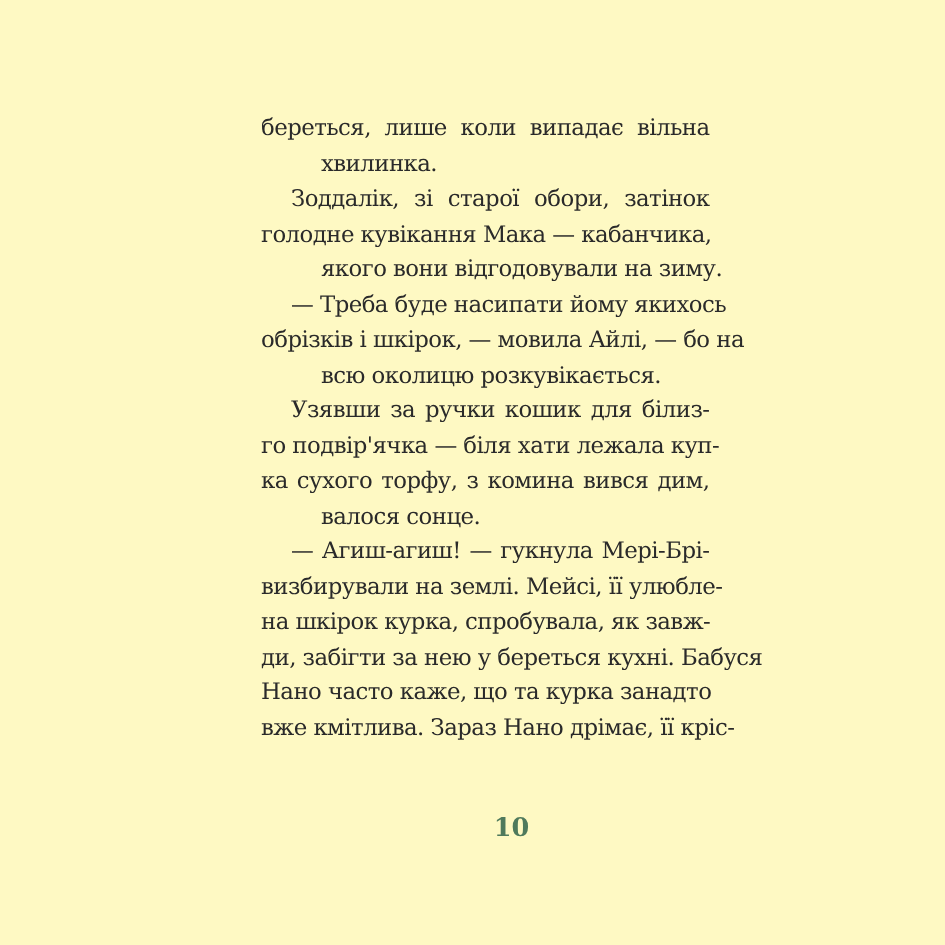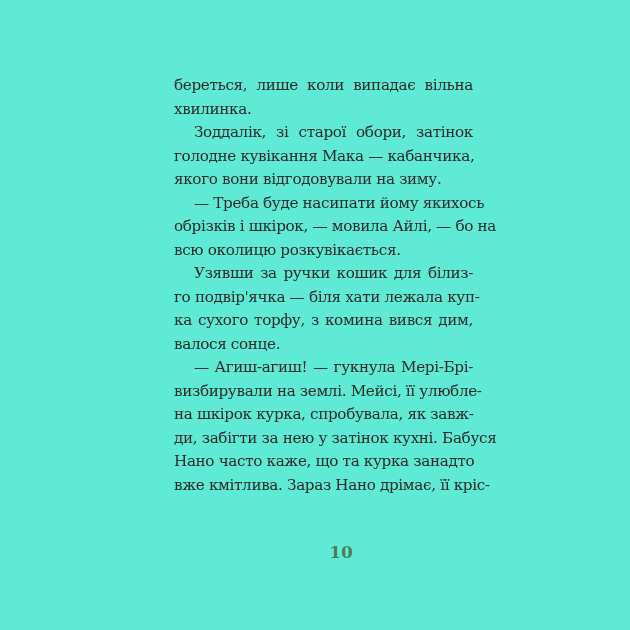--- a/index.html
+++ b/index.html
@@ -1,22 +1,22 @@
 <!DOCTYPE html>
 <html><head>
 <meta charset="utf-8">
 <style>
   html, body { margin:0; padding:0; }
   body { width:630px; height:630px; background:#ffffff; position:relative; overflow:hidden; }
-  .page { position:absolute; left:0; top:0; width:630px; height:630px; background:#5eead4; }
+  .page { position:absolute; left:0; top:0; width:630px; height:630px; background:#fef9c3; }
   .text { position:absolute; left:174px; top:74px; width:299px;
     font-family:"DejaVu Serif", "Liberation Serif", serif; font-size:15.2px; line-height:23.5px;
     color:#2a2a2a; letter-spacing:-0.35px; }
   .line { display:block; white-space:nowrap; text-align:justify; text-align-last:justify; height:23.5px; }
-  .line.last { text-align-last:left; }
+  .line.last { text-align-last:left;margin-left:40px; }
   .line.indent { padding-left:20px; }
   .pagenum { position:absolute; left:0; width:630px; top:542px; text-align:center;
     font-family:"DejaVu Serif", "Liberation Serif", serif; font-weight:bold; font-size:17px; color:#4f7a5c;padding-left:26px; }
 </style>
 </head>
 <body>
 
 <div class="page">
   <div class="text">
     <span class="line">береться, лише коли випадає вільна</span>
@@ -27,18 +27,18 @@
     <span class="line indent">— Треба буде насипати йому якихось</span>
     <span class="line">обрізків і шкірок, — мовила Айлі, — бо на</span>
     <span class="line last">всю околицю розкувікається.</span>
     <span class="line indent">Узявши за ручки кошик для білиз-</span>
     <span class="line">го подвір'ячка — біля хати лежала куп-</span>
     <span class="line">ка сухого торфу, з комина вився дим,</span>
     <span class="line last">валося сонце.</span>
     <span class="line indent">— Агиш-агиш! — гукнула Мері-Брі-</span>
     <span class="line">визбирували на землі. Мейсі, її улюбле-</span>
     <span class="line">на шкірок курка, спробувала, як завж-</span>
-    <span class="line">ди, забігти за нею у затінок кухні. Бабуся</span>
+    <span class="line">ди, забігти за нею у береться кухні. Бабуся</span>
     <span class="line">Нано часто каже, що та курка занадто</span>
     <span class="line">вже кмітлива. Зараз Нано дрімає, її кріс-</span>
   </div>
   <div class="pagenum">10</div>
 </div>
 
 </body></html>

